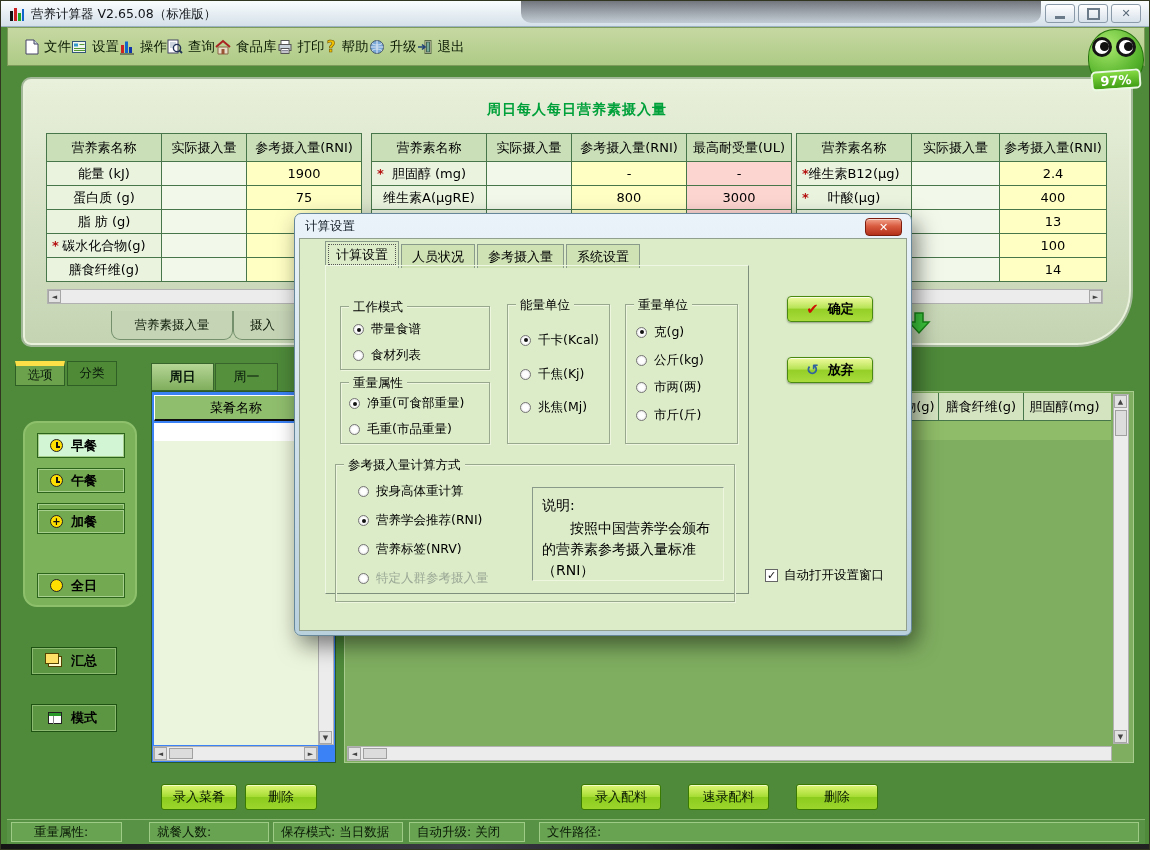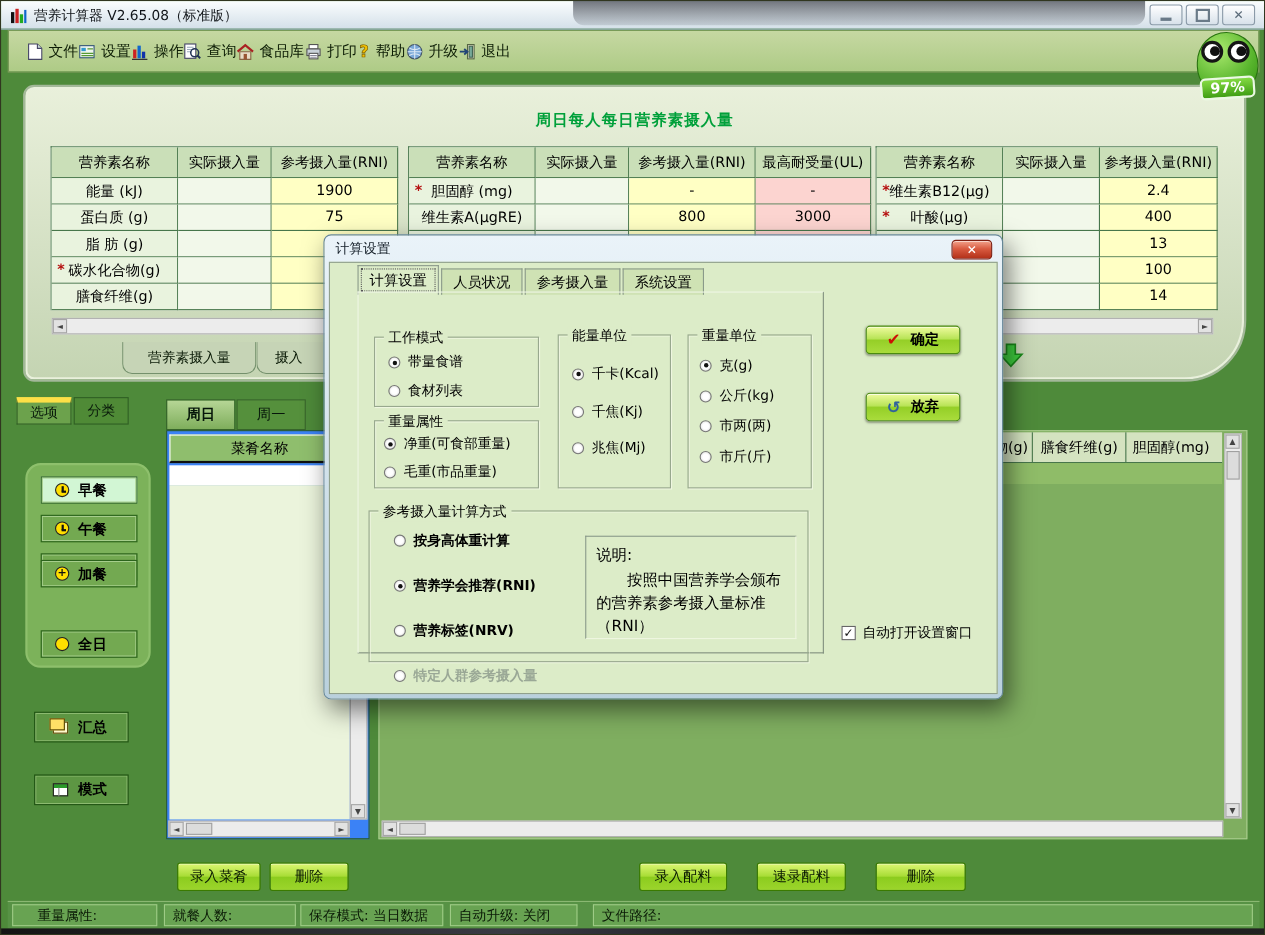--- a/index.html
+++ b/index.html
@@ -529,21 +529,21 @@
     <div class="hscroll" style="left:2px; bottom:1px; width:765px;">
       <div class="sarr l"></div>
       <div class="sthumb" style="left:15px; top:1px; width:24px; height:11px;"></div>
     </div>
   </div>
   <div class="gbtn" style="left:580px; top:783px; width:80px;">录入配料</div>
   <div class="gbtn" style="left:687px; top:783px; width:81px;">速录配料</div>
   <div class="gbtn" style="left:795px; top:783px; width:82px;">删除</div>
 
   <div class="statusbar">
-    <div class="spanel" style="left:4px; width:132px;padding-left:22px;">重量属性:</div>
+    <div class="spanel" style="left:4px; width:111px;padding-left:22px;">重量属性:</div>
     <div class="spanel" style="left:142px; width:120px;">就餐人数:</div>
     <div class="spanel" style="left:266px; width:130px;">保存模式: 当日数据</div>
     <div class="spanel" style="left:402px; width:116px;">自动升级: 关闭</div>
     <div class="spanel" style="left:532px; width:600px;">文件路径:</div>
   </div>
   <div class="bottomstrip"></div>
 
   <div class="dialog">
     <div class="dlg-title">计算设置</div>
     <div class="dlg-close">✕</div>
@@ -612,21 +612,21 @@
           <span>市两(两)</span>
         </div>
       <div class="ropt">
           <span class="rdo"></span>
           <span>市斤(斤)</span>
         </div>
     </div>
 
     <div class="grp" style="left:40px; top:250px; width:400px; height:138px;">
       <div class="grp-lab">参考摄入量计算方式</div>
-      <div style="position:absolute; left:22px; top:18px; display:flex; flex-direction:column; gap:24px;font-weight:bold;">
+      <div style="position:absolute; left:22px; top:18px; display:flex; flex-direction:column; gap:12px;">
         <div class="ropt">
             <span class="rdo"></span>
             <span>按身高体重计算</span>
           </div>
         <div class="ropt">
             <span class="rdo on"></span>
             <span>营养学会推荐(RNI)</span>
           </div>
         <div class="ropt">
             <span class="rdo"></span>

